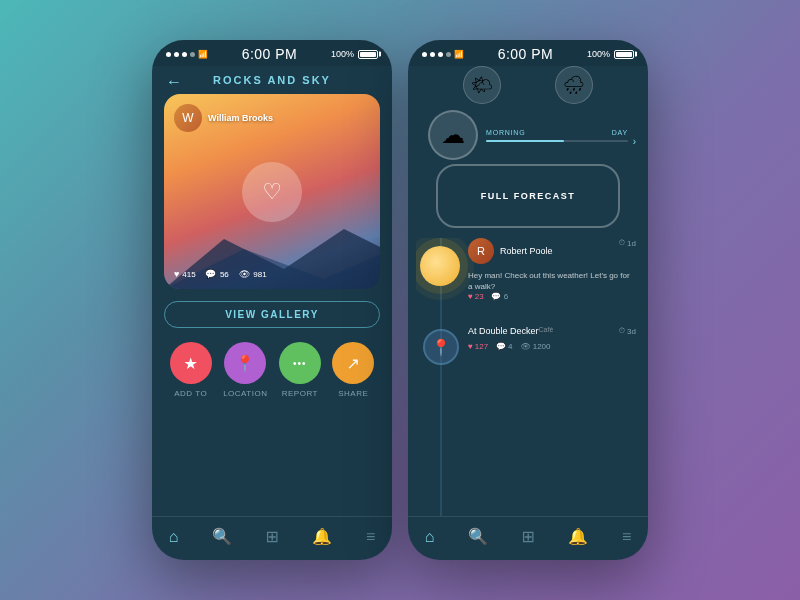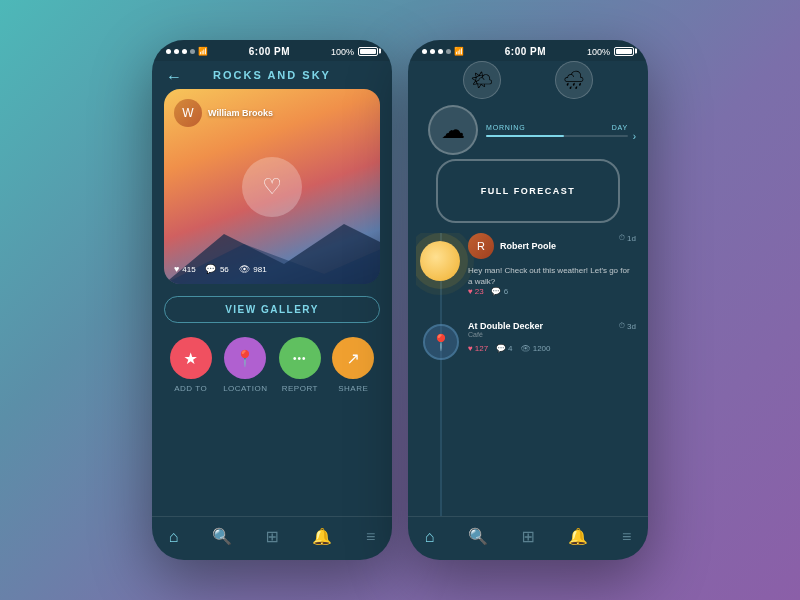--- a/index.html
+++ b/index.html
@@ -36,22 +36,22 @@
       padding: 6px 14px 4px;
       font-size: 9px;
       color: #fff;
       background: rgba(0,0,0,0.1);
       flex-shrink: 0;
     }
     .status-left { display: flex; gap: 3px; align-items: center; }
     .status-dot { width: 5px; height: 5px; border-radius: 50%; background: #fff; opacity: 0.5; }
     .status-dot.active { opacity: 1; }
     .status-wifi { font-size: 8px; }
-    .status-time { font-size: 10px; font-weight: 700; letter-spacing: 0.5px; }
-    .status-right { display: flex; gap: 4px; font-size: 9px; }
+    .status-time { font-size: 14px; font-weight: 400; letter-spacing: 0.5px; }
+    .status-right { display: flex; gap: 4px; align-items: center; font-size: 9px; }
     .battery-bar {
       width: 20px; height: 9px; border: 1.5px solid #fff; border-radius: 2px; position: relative;
       display: flex; align-items: center; padding: 1px;
     }
     .battery-bar::after { content: ''; position: absolute; right: -4px; top: 50%; transform: translateY(-50%); width: 2px; height: 5px; background: #fff; border-radius: 0 1px 1px 0; }
     .battery-fill { width: 100%; height: 100%; background: #fff; border-radius: 1px; }
 
     
     .header {
       display: flex;
@@ -214,21 +214,21 @@
     .card-user {
       display: flex; align-items: center; gap: 6px;
     }
     .card-avatar {
       width: 26px; height: 26px; border-radius: 50%;
       background: linear-gradient(135deg, #d4893a, #c06030);
       display: flex; align-items: center; justify-content: center;
       font-size: 11px; color: #fff; overflow: hidden;
       flex-shrink: 0;
     }
-    .card-name { color: #fff; font-size: 9px; font-weight: 700; }
+    .card-name { color: #fff; font-size: 9px; font-weight: 400; }
     .card-time { color: #7ea0b0; font-size: 8px; display: flex; align-items: center; gap: 2px; }
     .card-body { color: rgba(255,255,255,0.7); font-size: 8px; line-height: 1.4; margin-bottom: 0; }
     .card-stats { display: flex; gap: 8px; }
     .card-stat { display: flex; align-items: center; gap: 2px; color: #7ea0b0; font-size: 8px; }
     .like-stat { color: #f06080; }
 
     .weather-top-icons {
       display: flex;
       justify-content: space-around;
       padding: 0 20px;
@@ -534,21 +534,21 @@
           </div>
         </div>
 
         <div class="pin-node">
           <div class="pin-circle">📍</div>
         </div>
 
         <div class="card2">
           <div class="card-header">
             <div class="card-user">
-              <div style="display:flex;flex-direction:column;">
+              <div style="display:flex;flex-direction:row;">
                 <span class="card-name">At Double Decker</span>
                 <span style="color:rgba(255,255,255,0.4);font-size:7px;">Café</span>
               </div>
             </div>
             <div class="card-time">
               <span>⏱</span>
               <span>3d</span>
             </div>
           </div>
           <div class="card-stats">

